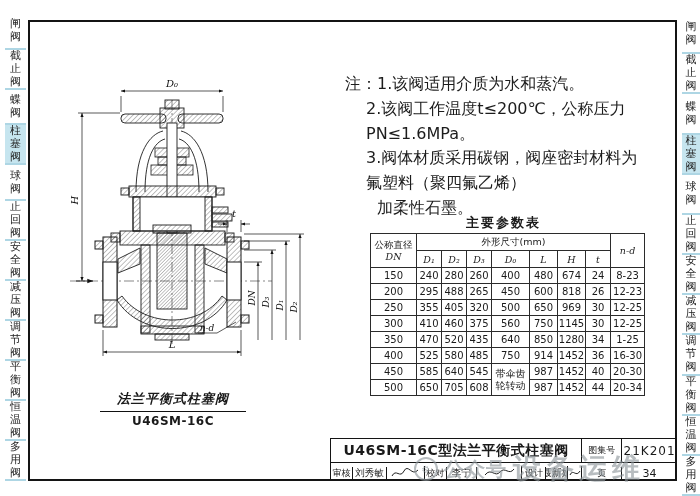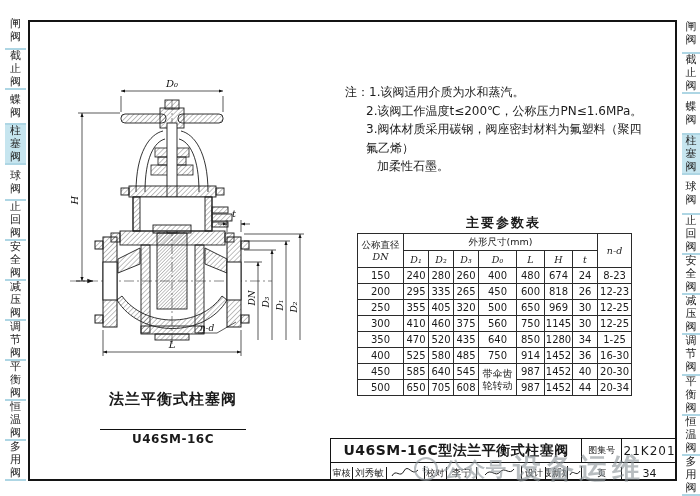--- a/index.html
+++ b/index.html
@@ -9,33 +9,33 @@
   .tabcol{position:absolute;top:14px;display:flex;flex-direction:column;}
   .tabcol.left{left:5px;width:21px;height:467px;}
   .tabcol.right{left:682px;width:18px;height:482px;}
   .tab{flex:1 1 0;display:flex;flex-direction:column;align-items:center;justify-content:center;
        gap:1px;font-size:11px;line-height:12px;color:#222;border-bottom:2px solid #aed6e4;}
   .tab.active{background:#c6e5ef;}
   
   .frame{position:absolute;left:28px;top:20px;width:649px;height:461px;
          border:2.2px solid #141414;box-sizing:border-box;background:transparent;}
   
-  .notes{position:absolute;left:345px;top:83px;width:308px;font-size:12px;
+  .notes{position:absolute;left:345px;top:72px;width:308px;font-size:16px;
          line-height:1.55;color:#1c1c1c;z-index:3;}
   .notes .nl2,.notes .nl3{padding-left:21px;}
   .notes .nl4{padding-left:32px;}
   
   .caption{position:absolute;left:100px;top:390px;width:146px;text-align:center;z-index:3;}
-  .caption .c1{font-size:15px;font-weight:bold;letter-spacing:1px;padding-bottom:20px;
-               border-bottom:1.3px solid #111;}
+  .caption .c1{font-size:13px;font-weight:bold;letter-spacing:1px;padding-bottom:3px;
+               border-bottom:1.3px solid #111;font-style:italic;}
   .caption .c2{font-size:12px;font-weight:bold;padding-top:2px;letter-spacing:.5px;text-align:center;}
   
   .ptitle{position:absolute;left:358px;top:214px;width:291px;text-align:center;
           font-size:13px;font-weight:bold;letter-spacing:2px;z-index:3;}
-  .ptable-wrap{position:absolute;left:357px;top:233px;width:264px;z-index:3;}
+  .ptable-wrap{position:absolute;left:370px;top:233px;width:264px;z-index:3;}
   table.ptable{width:100%;border-collapse:collapse;table-layout:fixed;}
   .ptable th,.ptable td{border:1px solid #2b2b2b;text-align:center;vertical-align:middle;
           padding:0;font-weight:normal;}
   .ptable{border:1.6px solid #1a1a1a;}
   .ptable th{font-size:9.5px;height:16px;}
   .ptable td{font-size:10px;height:15px;}
   .dim-it{font-family:"DejaVu Serif",serif;font-style:italic;}
   .hdr2{line-height:1.25;}
   .merge-cell{font-size:9.5px;line-height:1.2;word-break:break-all;padding:0 4px;}
   
@@ -383,21 +383,21 @@
             <td>260</td>
             <td>400</td>
             <td>480</td>
             <td>674</td>
             <td>24</td>
             <td>8-23</td>
           </tr>
           <tr>
             <td>200</td>
             <td>295</td>
-            <td>335</td>
+            <td>488</td>
             <td>265</td>
             <td>450</td>
             <td>600</td>
             <td>818</td>
             <td>26</td>
             <td>12-23</td>
           </tr>
           <tr>
             <td>250</td>
             <td>355</td>

